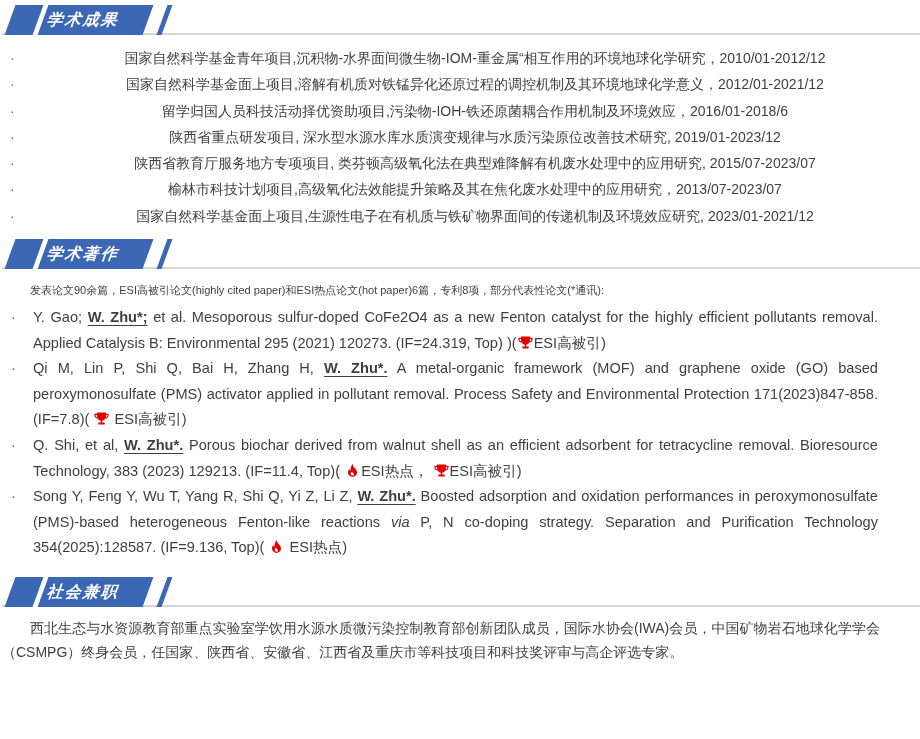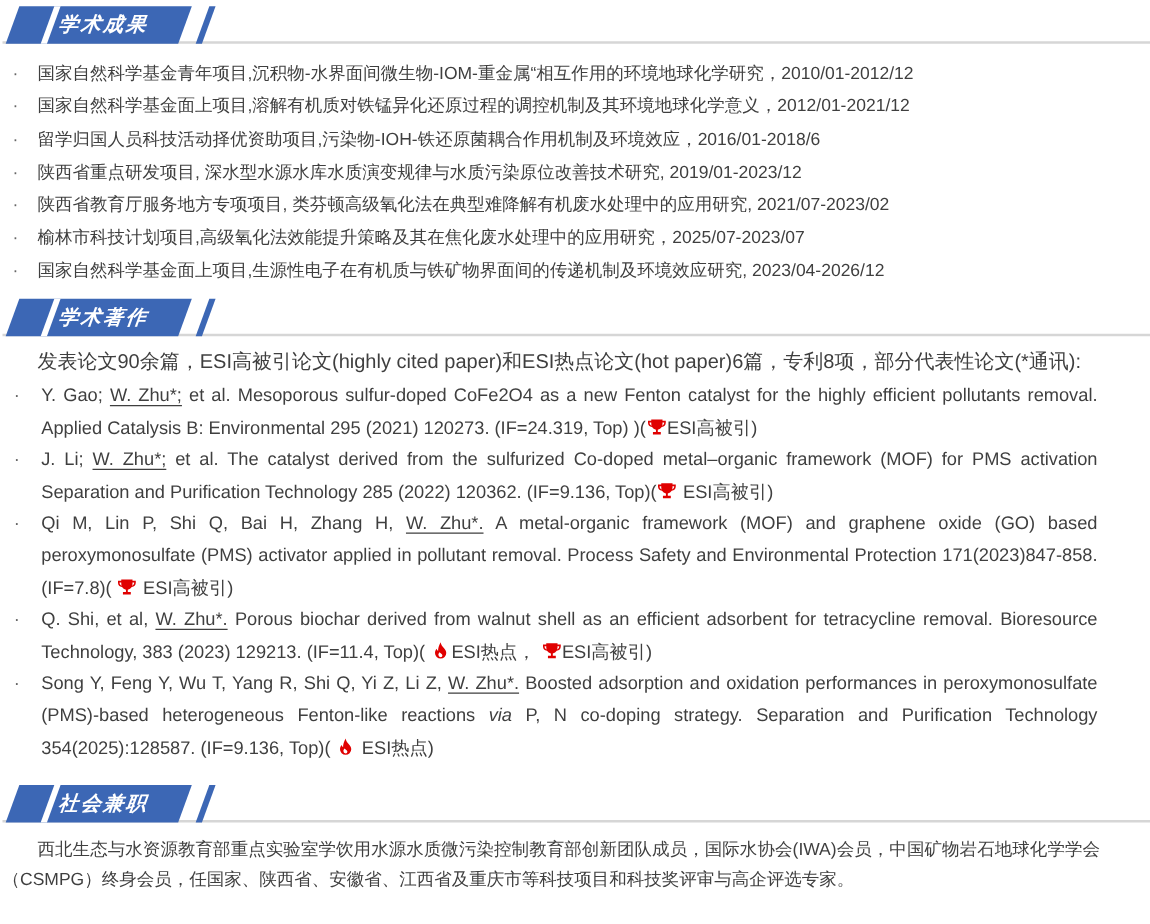--- a/index.html
+++ b/index.html
@@ -23,36 +23,36 @@
   .sec-badge{
     position:absolute;left:10px;top:0;width:138px;height:30px;
     background:var(--blue);transform:skewX(-20deg);
     display:flex;align-items:center;justify-content:center;
   }
   .badge-notch{position:absolute;left:28px;top:0;height:100%;width:5px;background:#fff;}
   .sec-title{color:#fff;font-weight:700;font-size:16px;letter-spacing:2px;white-space:nowrap;padding-left:10px;}
   .sec-tail{position:absolute;left:162px;top:0;width:5px;height:30px;background:var(--blue);transform:skewX(-20deg);}
 
   
-  .ach-list{margin:10px 0 0 0;padding:0 0 0 30px;list-style:none;}
+  .ach-list{margin:10px 0 0 0;padding:0 0 0 30px;list-style:none;text-align:center;}
   .ach-list li{
     position:relative;font-size:14px;line-height:26.3px;color:var(--text);white-space:nowrap;
   }
   .ach-list li::before{content:"·";position:absolute;left:-20px;color:#666;}
 
   
   .sec-publications{margin-top:10px;}
-  .pub-intro{margin:8px 42px 2px 30px;font-size:16px;line-height:26px;color:var(--text);}
+  .pub-intro{margin:8px 42px 2px 30px;font-size:11px;line-height:26px;color:var(--text);}
   .pub-list{margin:0 42px 0 0;padding:0 0 0 33px;list-style:none;}
   .pub-list li{
     position:relative;font-size:14.6px;line-height:25.6px;color:var(--text);
     text-align:justify;
   }
   .pub-list li::before{content:"·";position:absolute;left:-22px;top:0;color:#666;}
-  .author{font-weight:400;text-decoration:underline;text-underline-offset:3px;}
+  .author{font-weight:700;text-decoration:underline;text-underline-offset:3px;}
   .icon{display:inline-block;vertical-align:-2px;margin:0 1px;}
 
   
   .sec-roles{margin-top:16px;}
   .roles-par{
     margin:10px 40px 0 2px;text-indent:28px;
     font-size:14px;line-height:23.5px;color:var(--text);text-align:justify;
   }
 </style>
 </head>
@@ -67,43 +67,40 @@
         <span class="badge-notch"></span>
         <span class="sec-title">学术成果</span>
       </div>
       <div class="sec-tail"></div>
     </div>
     <ul class="ach-list">
       <li>国家自然科学基金青年项目,沉积物-水界面间微生物-IOM-重金属“相互作用的环境地球化学研究，2010/01-2012/12</li>
       <li>国家自然科学基金面上项目,溶解有机质对铁锰异化还原过程的调控机制及其环境地球化学意义，2012/01-2021/12</li>
       <li>留学归国人员科技活动择优资助项目,污染物-IOH-铁还原菌耦合作用机制及环境效应，2016/01-2018/6</li>
       <li>陕西省重点研发项目, 深水型水源水库水质演变规律与水质污染原位改善技术研究, 2019/01-2023/12</li>
-      <li>陕西省教育厅服务地方专项项目, 类芬顿高级氧化法在典型难降解有机废水处理中的应用研究, 2021/07-2023/02</li>
-      <li>榆林市科技计划项目,高级氧化法效能提升策略及其在焦化废水处理中的应用研究，2025/07-2023/07</li>
-      <li>国家自然科学基金面上项目,生源性电子在有机质与铁矿物界面间的传递机制及环境效应研究, 2023/04-2026/12</li>
+      <li>陕西省教育厅服务地方专项项目, 类芬顿高级氧化法在典型难降解有机废水处理中的应用研究, 2015/07-2023/07</li>
+      <li>榆林市科技计划项目,高级氧化法效能提升策略及其在焦化废水处理中的应用研究，2013/07-2023/07</li>
+      <li>国家自然科学基金面上项目,生源性电子在有机质与铁矿物界面间的传递机制及环境效应研究, 2023/01-2021/12</li>
     </ul>
   </section>
 
   <section class="sec-publications">
     <div class="sec-header">
       <div class="sec-line"></div>
       <div class="sec-badge">
         <span class="badge-notch"></span>
         <span class="sec-title">学术著作</span>
       </div>
       <div class="sec-tail"></div>
     </div>
     <p class="pub-intro">发表论文90余篇，ESI高被引论文(highly cited paper)和ESI热点论文(hot paper)6篇，专利8项，部分代表性论文(*通讯):</p>
     <ul class="pub-list">
         <li>Y. Gao; <span class="author">W. Zhu*;</span> et al. Mesoporous sulfur-doped CoFe2O4 as a new Fenton catalyst for the highly efficient pollutants removal. Applied Catalysis B: Environmental 295 (2021) 120273. (IF=24.319, Top) )(<svg class="icon" width="15" height="15" viewBox="0 0 20 20">
             <path fill="#e00000" d="M4 2h12v1.5h3.5v2.2A4.6 4.6 0 0 1 15.2 10 6.4 6.4 0 0 1 11 13v2.4h3.2V18H5.8v-2.6H9V13a6.4 6.4 0 0 1-4.2-3A4.6 4.6 0 0 1 .5 5.7V3.5H4V2zM2.2 5.2v.5c0 1.4.9 2.6 2.2 3.1A9.6 9.6 0 0 1 4 5.2H2.2zm15.6 0H16c.1 1.3 0 2.5-.4 3.6 1.3-.5 2.2-1.7 2.2-3.1v-.5z"></path>
           </svg>ESI高被引)</li>
-        <li>J. Li; <span class="author">W. Zhu*;</span> et al.  The catalyst derived from the sulfurized Co-doped metal–organic framework (MOF) for PMS activation Separation and Purification Technology 285 (2022) 120362. (IF=9.136, Top)(<svg class="icon" width="15" height="15" viewBox="0 0 20 20">
-            <path fill="#e00000" d="M4 2h12v1.5h3.5v2.2A4.6 4.6 0 0 1 15.2 10 6.4 6.4 0 0 1 11 13v2.4h3.2V18H5.8v-2.6H9V13a6.4 6.4 0 0 1-4.2-3A4.6 4.6 0 0 1 .5 5.7V3.5H4V2zM2.2 5.2v.5c0 1.4.9 2.6 2.2 3.1A9.6 9.6 0 0 1 4 5.2H2.2zm15.6 0H16c.1 1.3 0 2.5-.4 3.6 1.3-.5 2.2-1.7 2.2-3.1v-.5z"></path>
-          </svg> ESI高被引)</li>
         <li>Qi M, Lin P, Shi Q, Bai H, Zhang H, <span class="author">W. Zhu*.</span> A metal-organic framework (MOF) and graphene oxide (GO) based peroxymonosulfate (PMS) activator applied in pollutant removal. Process Safety and Environmental Protection 171(2023)847-858. (IF=7.8)( <svg class="icon" width="15" height="15" viewBox="0 0 20 20">
             <path fill="#e00000" d="M4 2h12v1.5h3.5v2.2A4.6 4.6 0 0 1 15.2 10 6.4 6.4 0 0 1 11 13v2.4h3.2V18H5.8v-2.6H9V13a6.4 6.4 0 0 1-4.2-3A4.6 4.6 0 0 1 .5 5.7V3.5H4V2zM2.2 5.2v.5c0 1.4.9 2.6 2.2 3.1A9.6 9.6 0 0 1 4 5.2H2.2zm15.6 0H16c.1 1.3 0 2.5-.4 3.6 1.3-.5 2.2-1.7 2.2-3.1v-.5z"></path>
           </svg> ESI高被引)</li>
         <li>Q. Shi, et al, <span class="author">W. Zhu*.</span> Porous biochar derived from walnut shell as an efficient adsorbent for tetracycline removal. Bioresource Technology, 383 (2023) 129213. (IF=11.4, Top)( <svg class="icon" width="15" height="15" viewBox="0 0 20 20">
             <path fill="#e00000" d="M10 1c.3 2.5 1.6 4.1 3.2 5.9C14.8 8.6 16 10.3 16 12.5a6 6 0 0 1-12 0c0-1.7.6-3.1 1.7-4.5.3 1 .8 1.8 1.6 2.4C7.2 7.6 8 4.6 10 1z"></path>
             <path fill="#ffffff" d="M10.2 17a2.6 2.6 0 0 1-2.6-2.6c0-1.1.6-1.9 1.3-2.7.5.6 1.8 1.3 2.4 2.2.4.5.6.9.6 1.3A2.1 2.1 0 0 1 10.2 17z"></path>
           </svg>ESI热点， <svg class="icon" width="15" height="15" viewBox="0 0 20 20">
             <path fill="#e00000" d="M4 2h12v1.5h3.5v2.2A4.6 4.6 0 0 1 15.2 10 6.4 6.4 0 0 1 11 13v2.4h3.2V18H5.8v-2.6H9V13a6.4 6.4 0 0 1-4.2-3A4.6 4.6 0 0 1 .5 5.7V3.5H4V2zM2.2 5.2v.5c0 1.4.9 2.6 2.2 3.1A9.6 9.6 0 0 1 4 5.2H2.2zm15.6 0H16c.1 1.3 0 2.5-.4 3.6 1.3-.5 2.2-1.7 2.2-3.1v-.5z"></path>
           </svg>ESI高被引)</li>
         <li>Song Y, Feng Y, Wu T, Yang R, Shi Q, Yi Z, Li Z, <span class="author">W. Zhu*.</span> Boosted adsorption and oxidation performances in peroxymonosulfate (PMS)-based heterogeneous Fenton-like reactions <i>via</i> P, N co-doping strategy. Separation and Purification Technology 354(2025):128587. (IF=9.136, Top)( <svg class="icon" width="15" height="15" viewBox="0 0 20 20">

